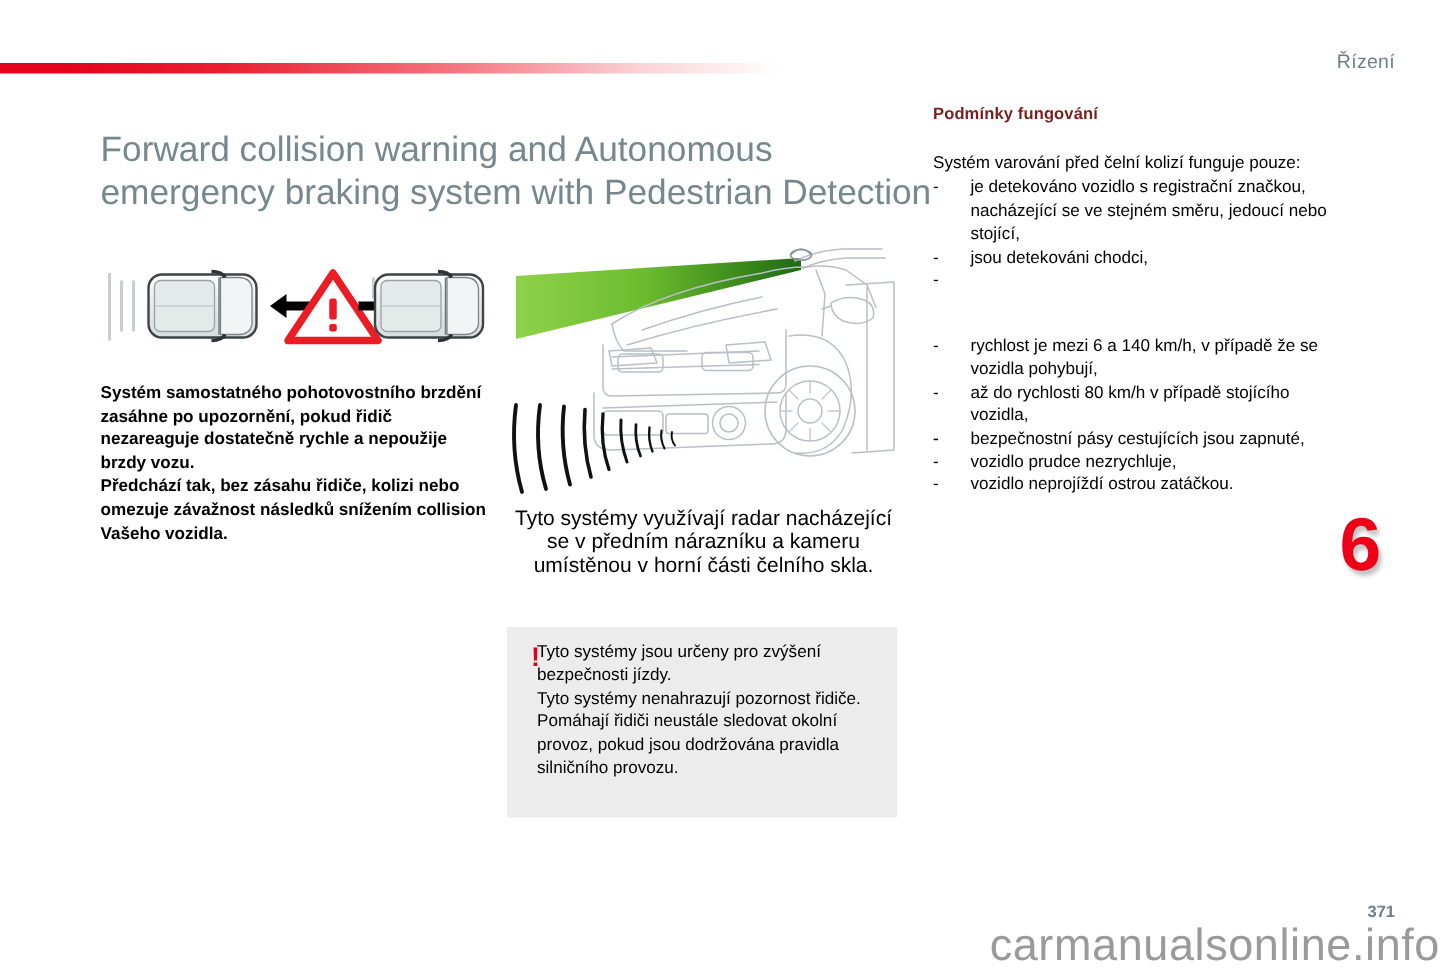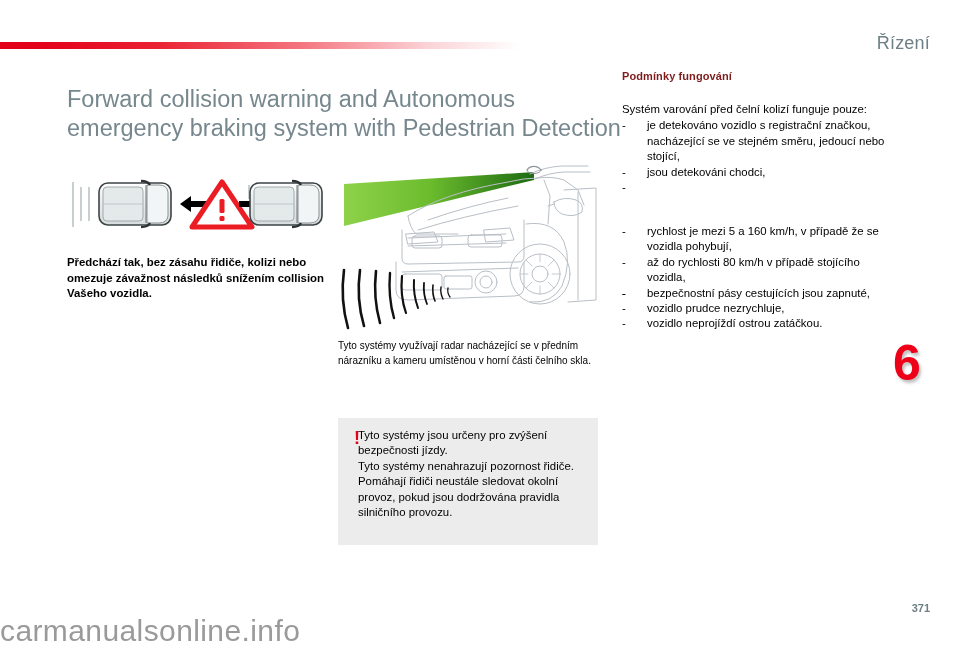--- a/index.html
+++ b/index.html
@@ -22,21 +22,21 @@
     left: 0;
     top: 42px;
     width: 520px;
     height: 7px;
     background: linear-gradient(to right, #e3001b 0%, #e3001b 7%, #ea2233 30%, #f4757f 58%, #fbd2d6 82%, #ffffff 100%);
   }
   #chapter-title {
     position: absolute;
     right: 30px;
     top: 33px;
-    font-size: 18px;
+    font-size: 13px;
     color: #6e7f85;
     letter-spacing: .2px;
     white-space: nowrap;
   }
 
   
   #page-title {
     position: absolute;
     left: 67px;
     top: 69px;
@@ -73,24 +73,25 @@
   
   #fig-radar {
     position: relative;
     width: 262px;
     height: 180px;
   }
   #fig-radar svg { display: block; }
 
   
   #mid-body {
-    font-size: 10px;
+    font-size: 14px;
     line-height: 15.4px;
     color: #000;
     margin-top: 8px;
+    text-align: center;
   }
   #mid-body p { margin: 0; }
 
   
   #warning-box {
     position: absolute;
     left: 338px;
     top: 418px;
     width: 260px;
     height: 127px;
@@ -171,21 +172,21 @@
     top: 602px;
     font-size: 11px;
     font-weight: bold;
     color: #6e7f85;
   }
   #watermark {
     position: absolute;
     left: 0;
     right: 0;
     top: 614px;
-    text-align: left;
+    text-align: right;
     font-size: 30px;
     color: #9a9a9a;
     letter-spacing: .4px;
   }
 </style>
 </head>
 <body>
 
 <div id="header-rule"></div>
 <div id="chapter-title">Řízení</div>
@@ -246,20 +247,21 @@
         <path d="M231 10 L243 10 Q251 10 252 17 L252 41 Q251 48 243 48 L231 48 Z" fill="#f2f5f5" stroke="#7f8789" stroke-width=".9"></path>
         <line x1="230" y1="10" x2="230" y2="48" stroke="#6f7779" stroke-width="1"></line>
         <line x1="187" y1="29" x2="227" y2="29" stroke="#b6bdbf" stroke-width=".8"></line>
         <path d="M225 6 q7 0 9 4" stroke="#2d3335" stroke-width="2.4" fill="none"></path>
         <path d="M225 52 q7 0 9 -4" stroke="#2d3335" stroke-width="2.4" fill="none"></path>
       </g>
     </svg>
   </div>
 
   <div id="left-body">
+    <p>Systém samostatného pohotovostního brzdění zasáhne po upozornění, pokud řidič nezareaguje dostatečně rychle a nepoužije brzdy vozu.</p>
     <p>Předchází tak, bez zásahu řidiče, kolizi nebo omezuje závažnost následků snížením collision Vašeho vozidla.</p>
   </div>
 </div>
 
 <div class="col-mid">
 
   <div id="fig-radar">
     <svg width="262" height="180" viewBox="0 0 262 180" xmlns="http://www.w3.org/2000/svg">
       <defs>
         <linearGradient id="coneGrad" x1="0" y1="0" x2="1" y2="0">
@@ -373,21 +375,21 @@
       <li>
         <span class="dash">-</span>
       </li>
     </ul>
   </div>
 
   <div id="right-block-2">
     <ul class="dash-list">
       <li>
         <span class="dash">-</span>
-        <span>rychlost je mezi 5 a 160 km/h, v případě že se vozidla pohybují,</span>
+        <span>rychlost je mezi 6 a 140 km/h, v případě že se vozidla pohybují,</span>
       </li>
       <li>
         <span class="dash">-</span>
         <span>až do rychlosti 80 km/h v případě stojícího vozidla,</span>
       </li>
       <li>
         <span class="dash">-</span>
       </li>
       <li>
         <span class="dash">-</span>

